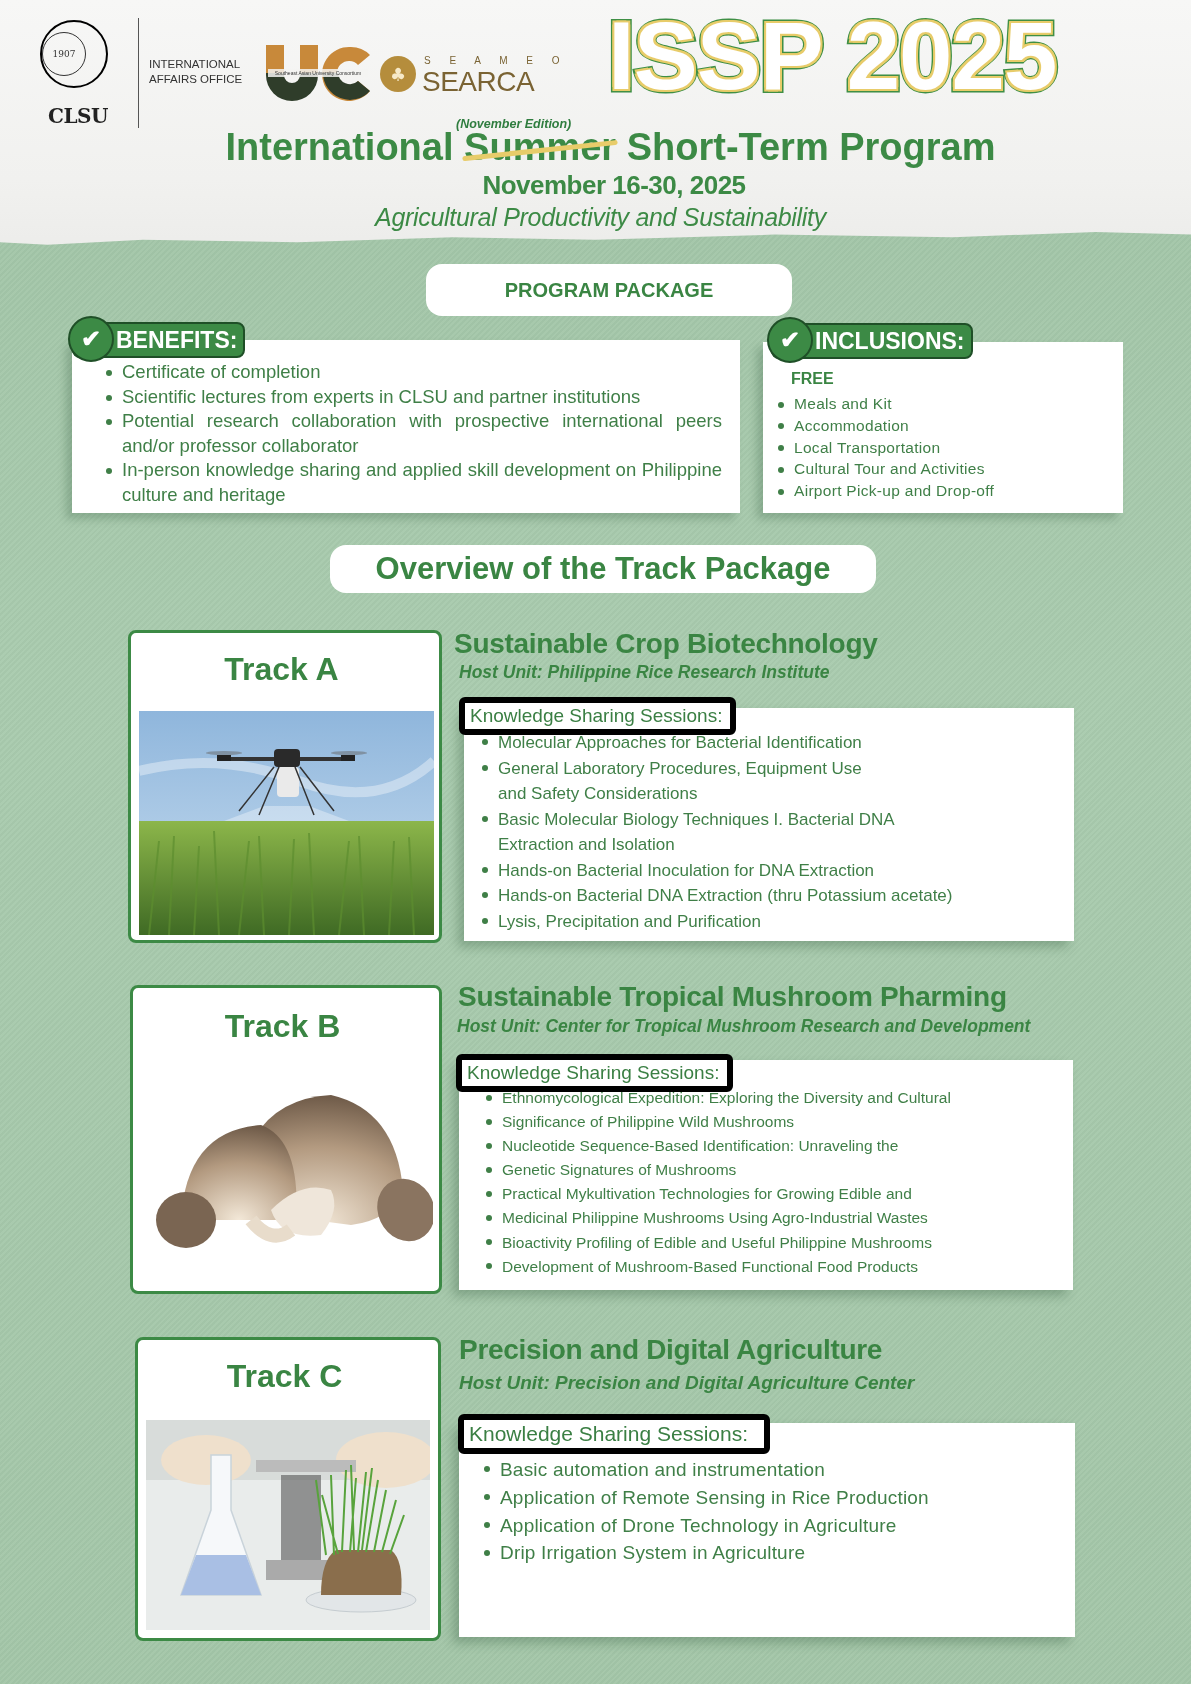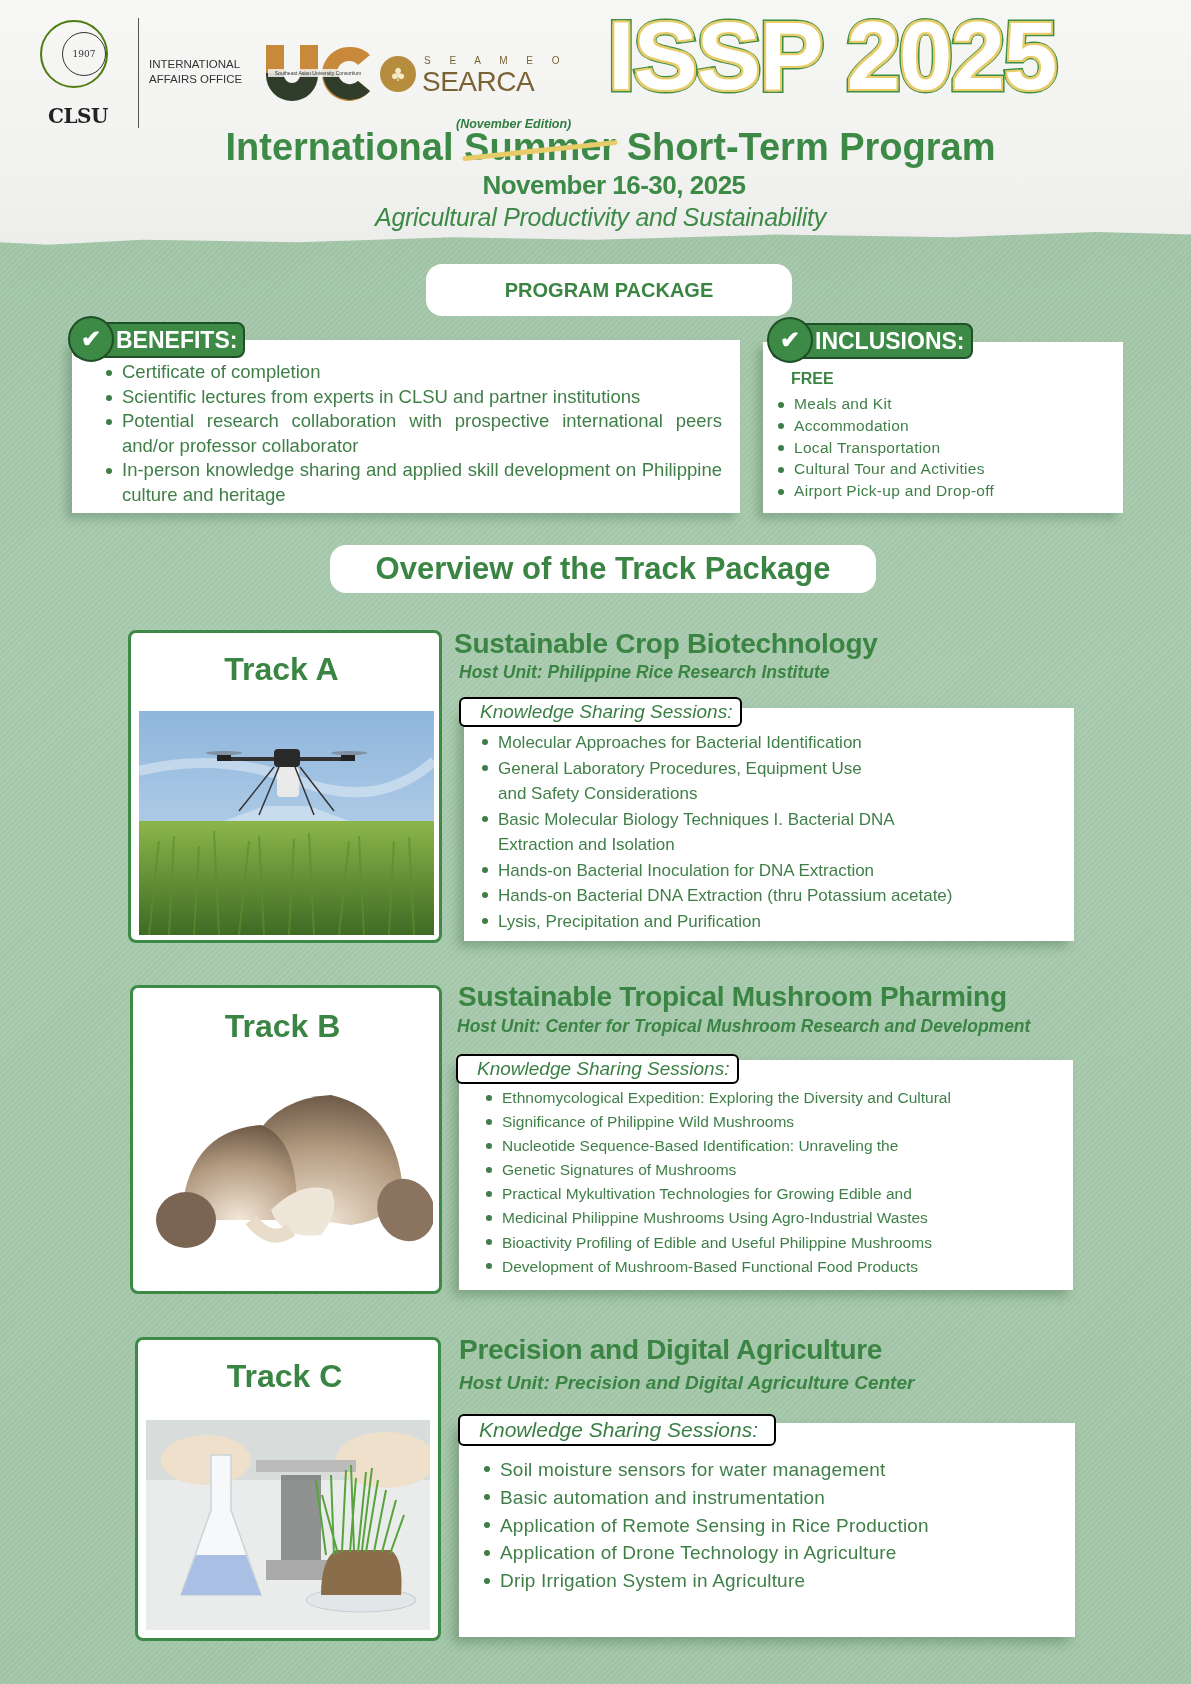--- a/index.html
+++ b/index.html
@@ -18,22 +18,22 @@
   }
   
   .header {
     position: absolute; left: 0; top: 0; width: 1191px; height: 255px;
     background: linear-gradient(180deg, #f7f7f6 0%, #f1f1ef 70%, #ececea 100%);
     clip-path: polygon(0 0, 100% 0, 100% 92%, 92% 91%, 80% 93%, 65% 92%, 50% 94%, 38% 93%, 25% 95%, 12% 94%, 4% 96%, 0 95%);
     box-shadow: 0 4px 6px rgba(0,0,0,0.2);
   }
   .clsu-seal {
     position: absolute; left: 40px; top: 20px; width: 68px; height: 68px;
-    border: 2px solid #4d7c0f; border-radius: 50%;
-    display: flex; align-items: center; justify-content: flex-end;
+    border: 2px solid #000000; border-radius: 50%;
+    display: flex; align-items: center; justify-content: flex-start;
   }
   .clsu-seal .inner {
     width: 44px; height: 44px; border: 1.5px solid #333; border-radius: 50%;
     display: flex; align-items: center; justify-content: center;
     font-size: 9px; color: #333; font-family: "DejaVu Serif", serif;
   }
   .clsu-text {
     position: absolute; left: 44px; top: 104px; width: 68px; text-align: center;
     font-family: "DejaVu Serif", serif; font-weight: bold; font-size: 20px; color: #222;
     letter-spacing: -0.5px;
@@ -142,23 +142,23 @@
     font-size: 28px; white-space: nowrap; letter-spacing: -0.3px;
   }
   .host-unit {
     position: absolute; font-family: "Liberation Sans", sans-serif; font-weight: bold; font-style: italic;
     color: #3a8543; font-size: 17.5px; white-space: nowrap;
   }
   .sessions-card {
     position: absolute; background: #fff; box-shadow: -6px 6px 10px rgba(40,80,50,0.3);
   }
   .sessions-label {
-    position: absolute; background: #fff; border: 2px solid #000000; border-radius: 6px;
-    font-family: "Liberation Sans", sans-serif; font-style: italic; color: #3a7f43; font-size: 19px;
-    padding: 2px 8px 2px 19px; white-space: nowrap;
+    position: absolute; background: #fff; border: 6px solid #000000; border-radius: 6px;
+    font-family: "Liberation Sans", sans-serif; color: #3a7f43; font-size: 19px;
+    padding: 2px 8px 2px 5px; white-space: nowrap;
   }
   .sessions-list { position: absolute; white-space: nowrap; }
   .sessions-list li.cont::before { display: none; }
 </style>
 </head>
 <body>
 
 <div class="bg-texture"></div>
 
 <div class="header"></div>
@@ -329,18 +329,17 @@
         <path d="M180 135 L170 60 M188 135 L185 55 M196 132 L200 50 M204 132 L210 58 M212 132 L220 52 M220 132 L232 60 M228 132 L240 70 M236 132 L250 80 M244 134 L258 95 M192 134 L176 75 M208 130 L205 45 M216 130 L226 48"></path>
       </g>
     </svg>
   </div>
 </div>
 <div class="track-heading" style="left:459px; top:1334px;">Precision and Digital Agriculture</div>
 <div class="host-unit" style="left:459px; top:1372px; font-size:19px;">Host Unit: Precision and Digital Agriculture Center</div>
 <div class="sessions-card" style="left:459px; top:1423px; width:616px; height:214px;"></div>
 <div class="sessions-label" style="left:458px; top:1414px; font-size:21px; padding-right:16px;">Knowledge Sharing Sessions:</div>
 <ul class="bullets sessions-list" style="left:480px; top:1456px; font-size:19px; line-height:27.8px; letter-spacing:0.2px;">
-  <li>Soil moisture sensors for water management</li>
   <li>Basic automation and instrumentation</li>
   <li>Application of Remote Sensing in Rice Production</li>
   <li>Application of Drone Technology in Agriculture</li>
   <li>Drip Irrigation System in Agriculture</li>
 </ul>
 
 </body></html>

